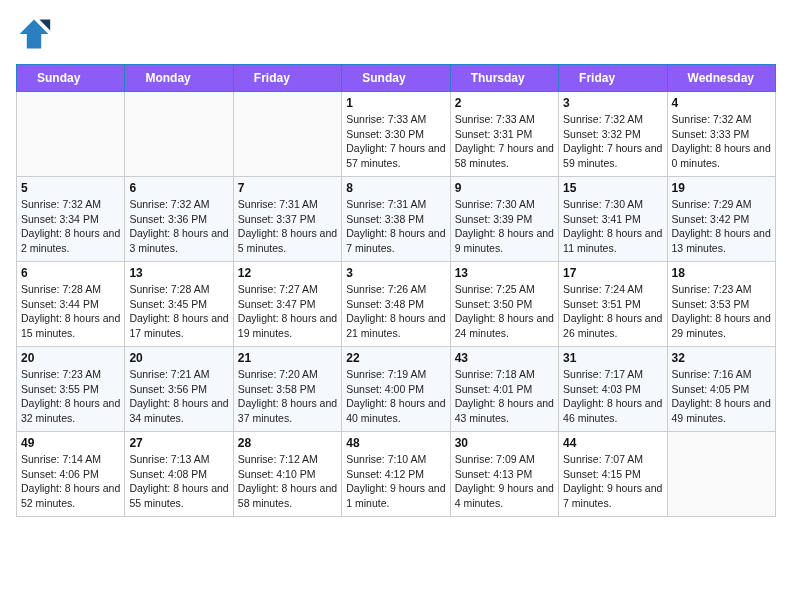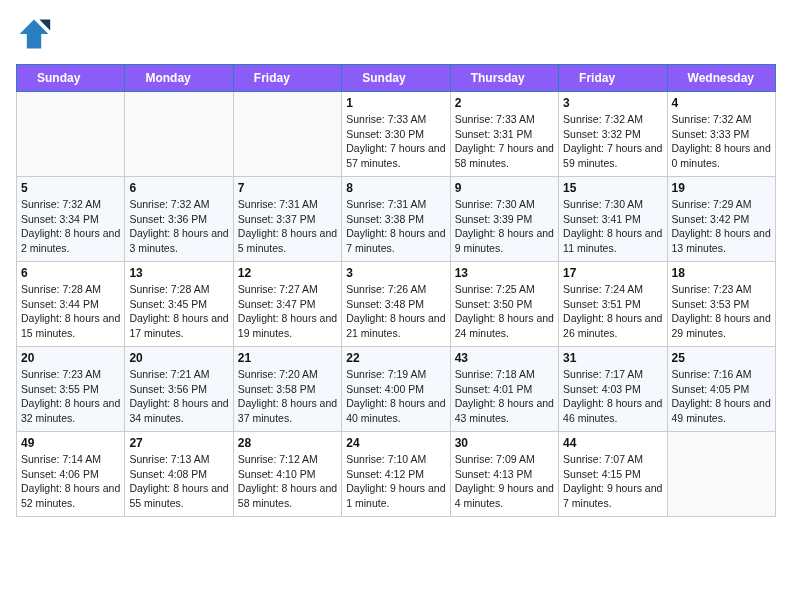--- a/index.html
+++ b/index.html
@@ -223,39 +223,39 @@
         </td>
         <td>
           <div class="day-num">43</div>
           <div class="day-info">Sunrise: 7:18 AM<br>Sunset: 4:01 PM<br>Daylight: 8 hours and 43 minutes.</div>
         </td>
         <td>
           <div class="day-num">31</div>
           <div class="day-info">Sunrise: 7:17 AM<br>Sunset: 4:03 PM<br>Daylight: 8 hours and 46 minutes.</div>
         </td>
         <td>
-          <div class="day-num">25</div>
+          <div class="day-num">32</div>
           <div class="day-info">Sunrise: 7:16 AM<br>Sunset: 4:05 PM<br>Daylight: 8 hours and 49 minutes.</div>
         </td>
       </tr>
       <tr class="week-row">
         <td>
           <div class="day-num">49</div>
           <div class="day-info">Sunrise: 7:14 AM<br>Sunset: 4:06 PM<br>Daylight: 8 hours and 52 minutes.</div>
         </td>
         <td>
           <div class="day-num">27</div>
           <div class="day-info">Sunrise: 7:13 AM<br>Sunset: 4:08 PM<br>Daylight: 8 hours and 55 minutes.</div>
         </td>
         <td>
           <div class="day-num">28</div>
           <div class="day-info">Sunrise: 7:12 AM<br>Sunset: 4:10 PM<br>Daylight: 8 hours and 58 minutes.</div>
         </td>
         <td>
-          <div class="day-num">24</div>
+          <div class="day-num">48</div>
           <div class="day-info">Sunrise: 7:10 AM<br>Sunset: 4:12 PM<br>Daylight: 9 hours and 1 minute.</div>
         </td>
         <td>
           <div class="day-num">30</div>
           <div class="day-info">Sunrise: 7:09 AM<br>Sunset: 4:13 PM<br>Daylight: 9 hours and 4 minutes.</div>
         </td>
         <td>
           <div class="day-num">44</div>
           <div class="day-info">Sunrise: 7:07 AM<br>Sunset: 4:15 PM<br>Daylight: 9 hours and 7 minutes.</div>
         </td>

